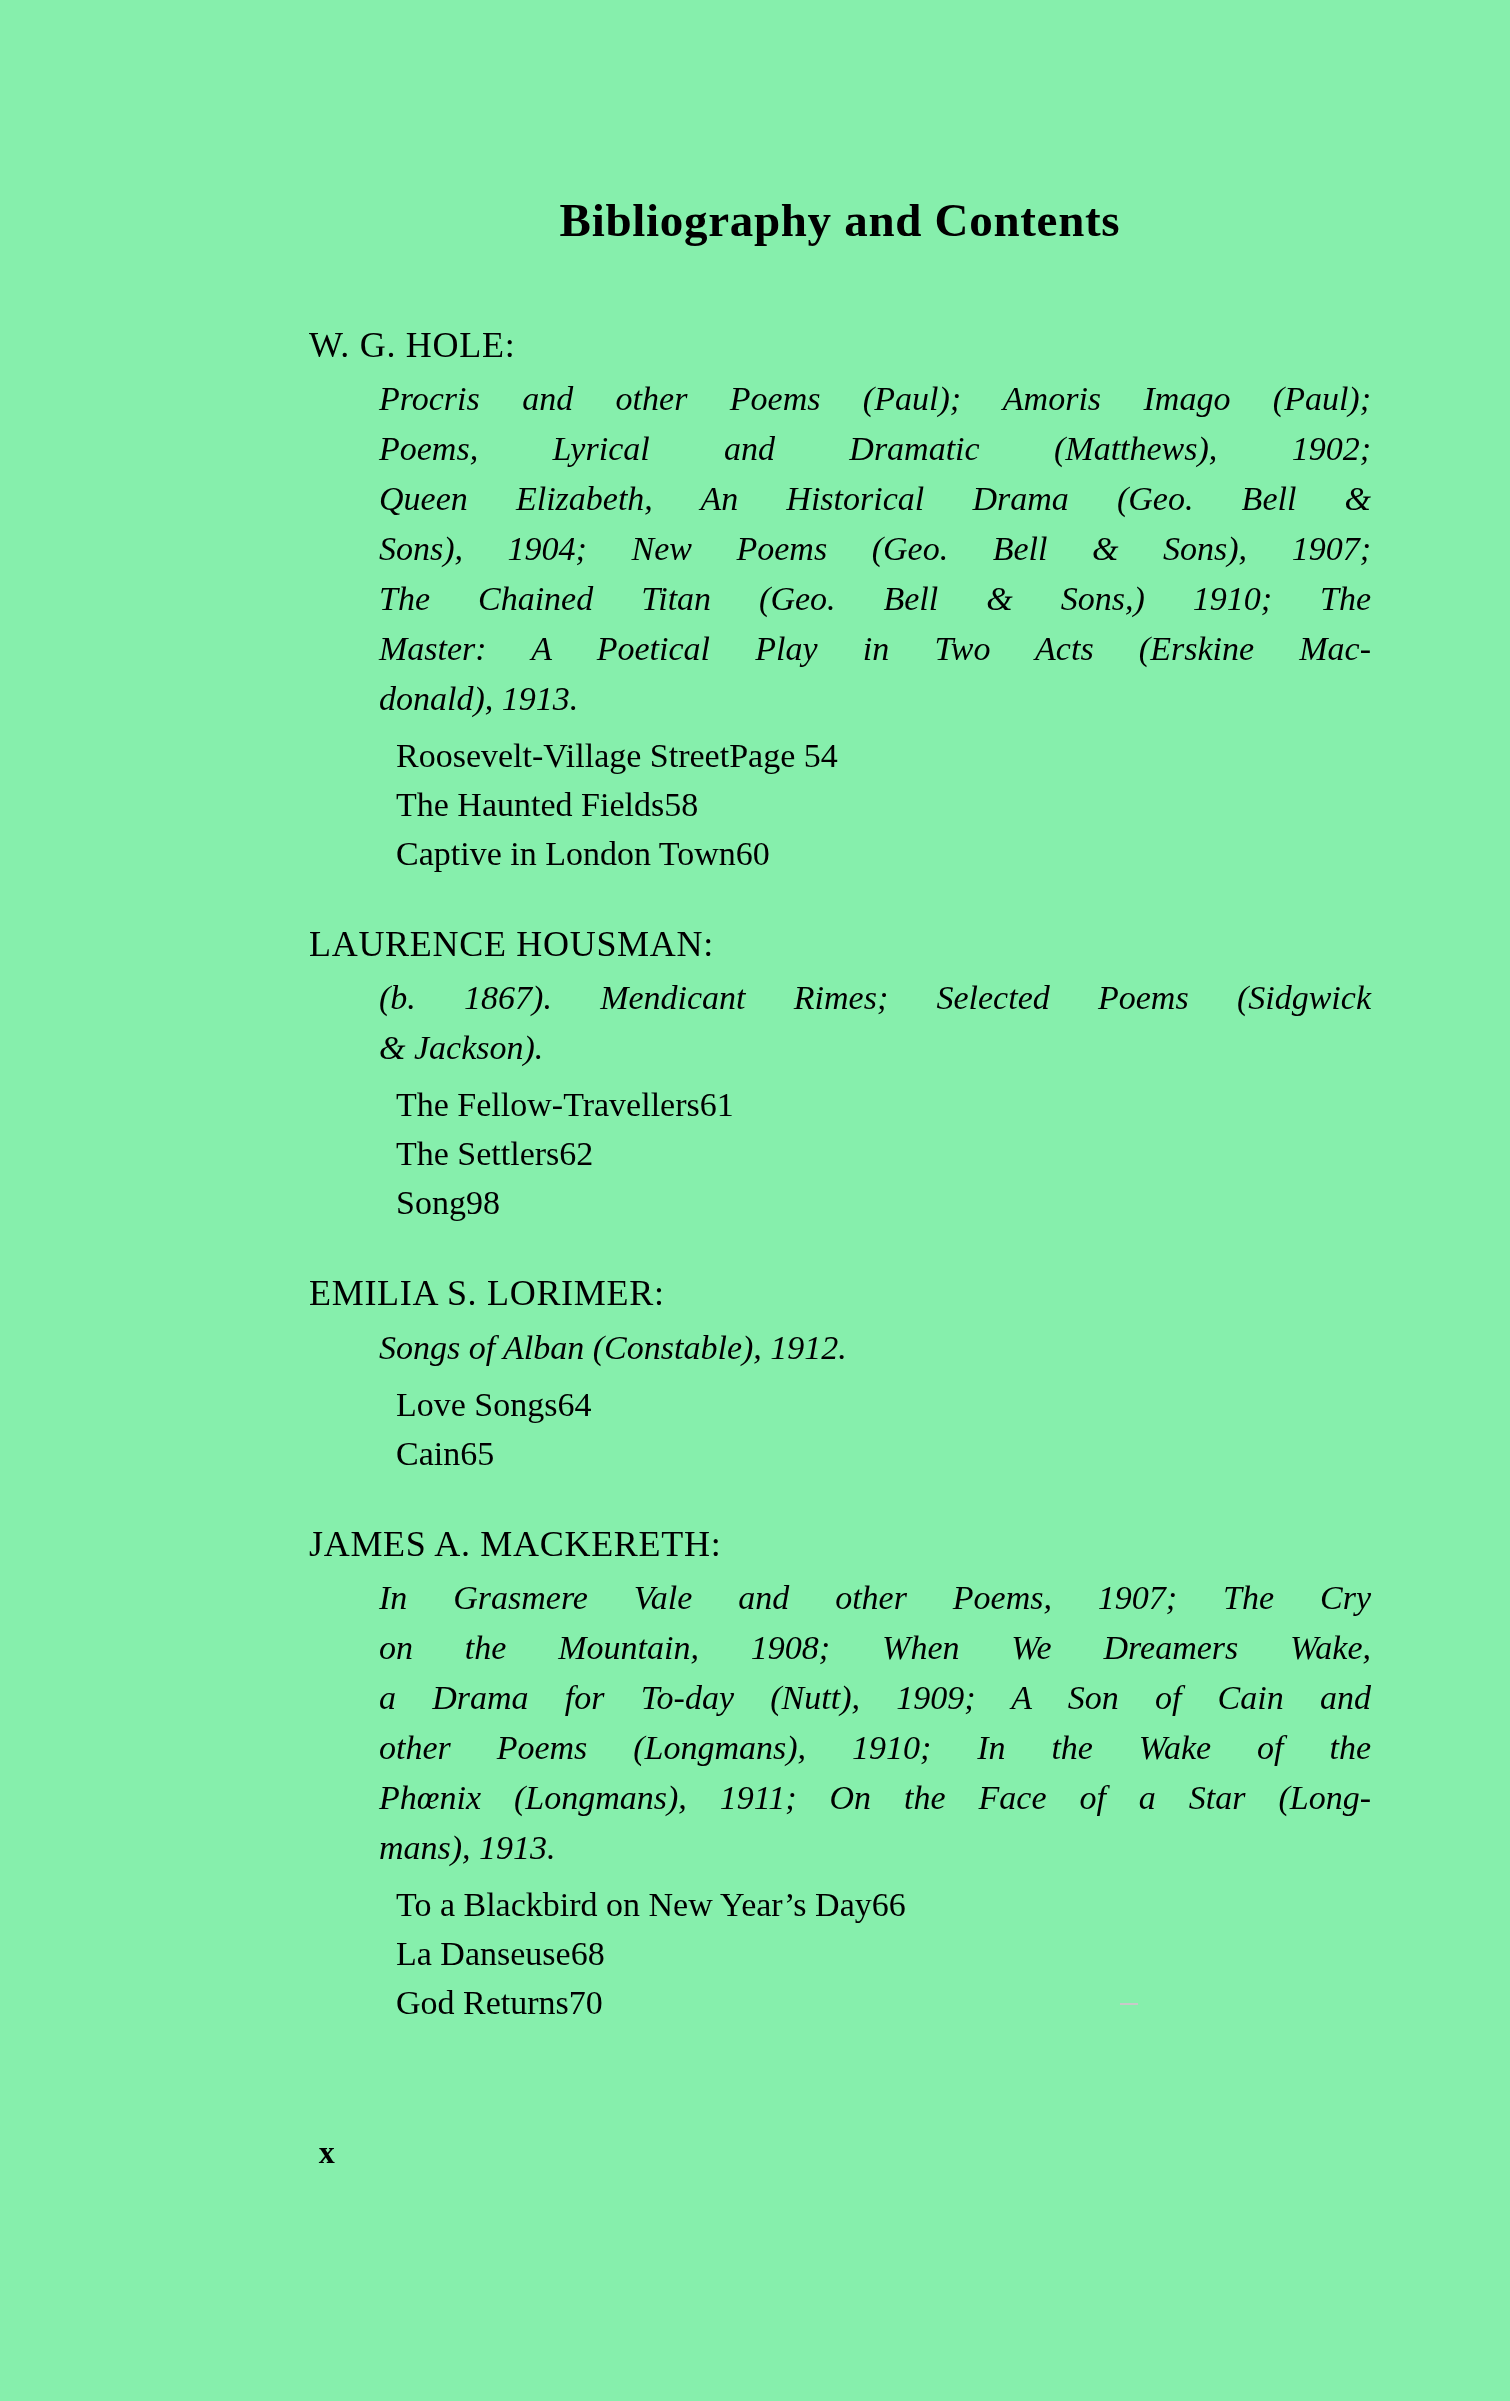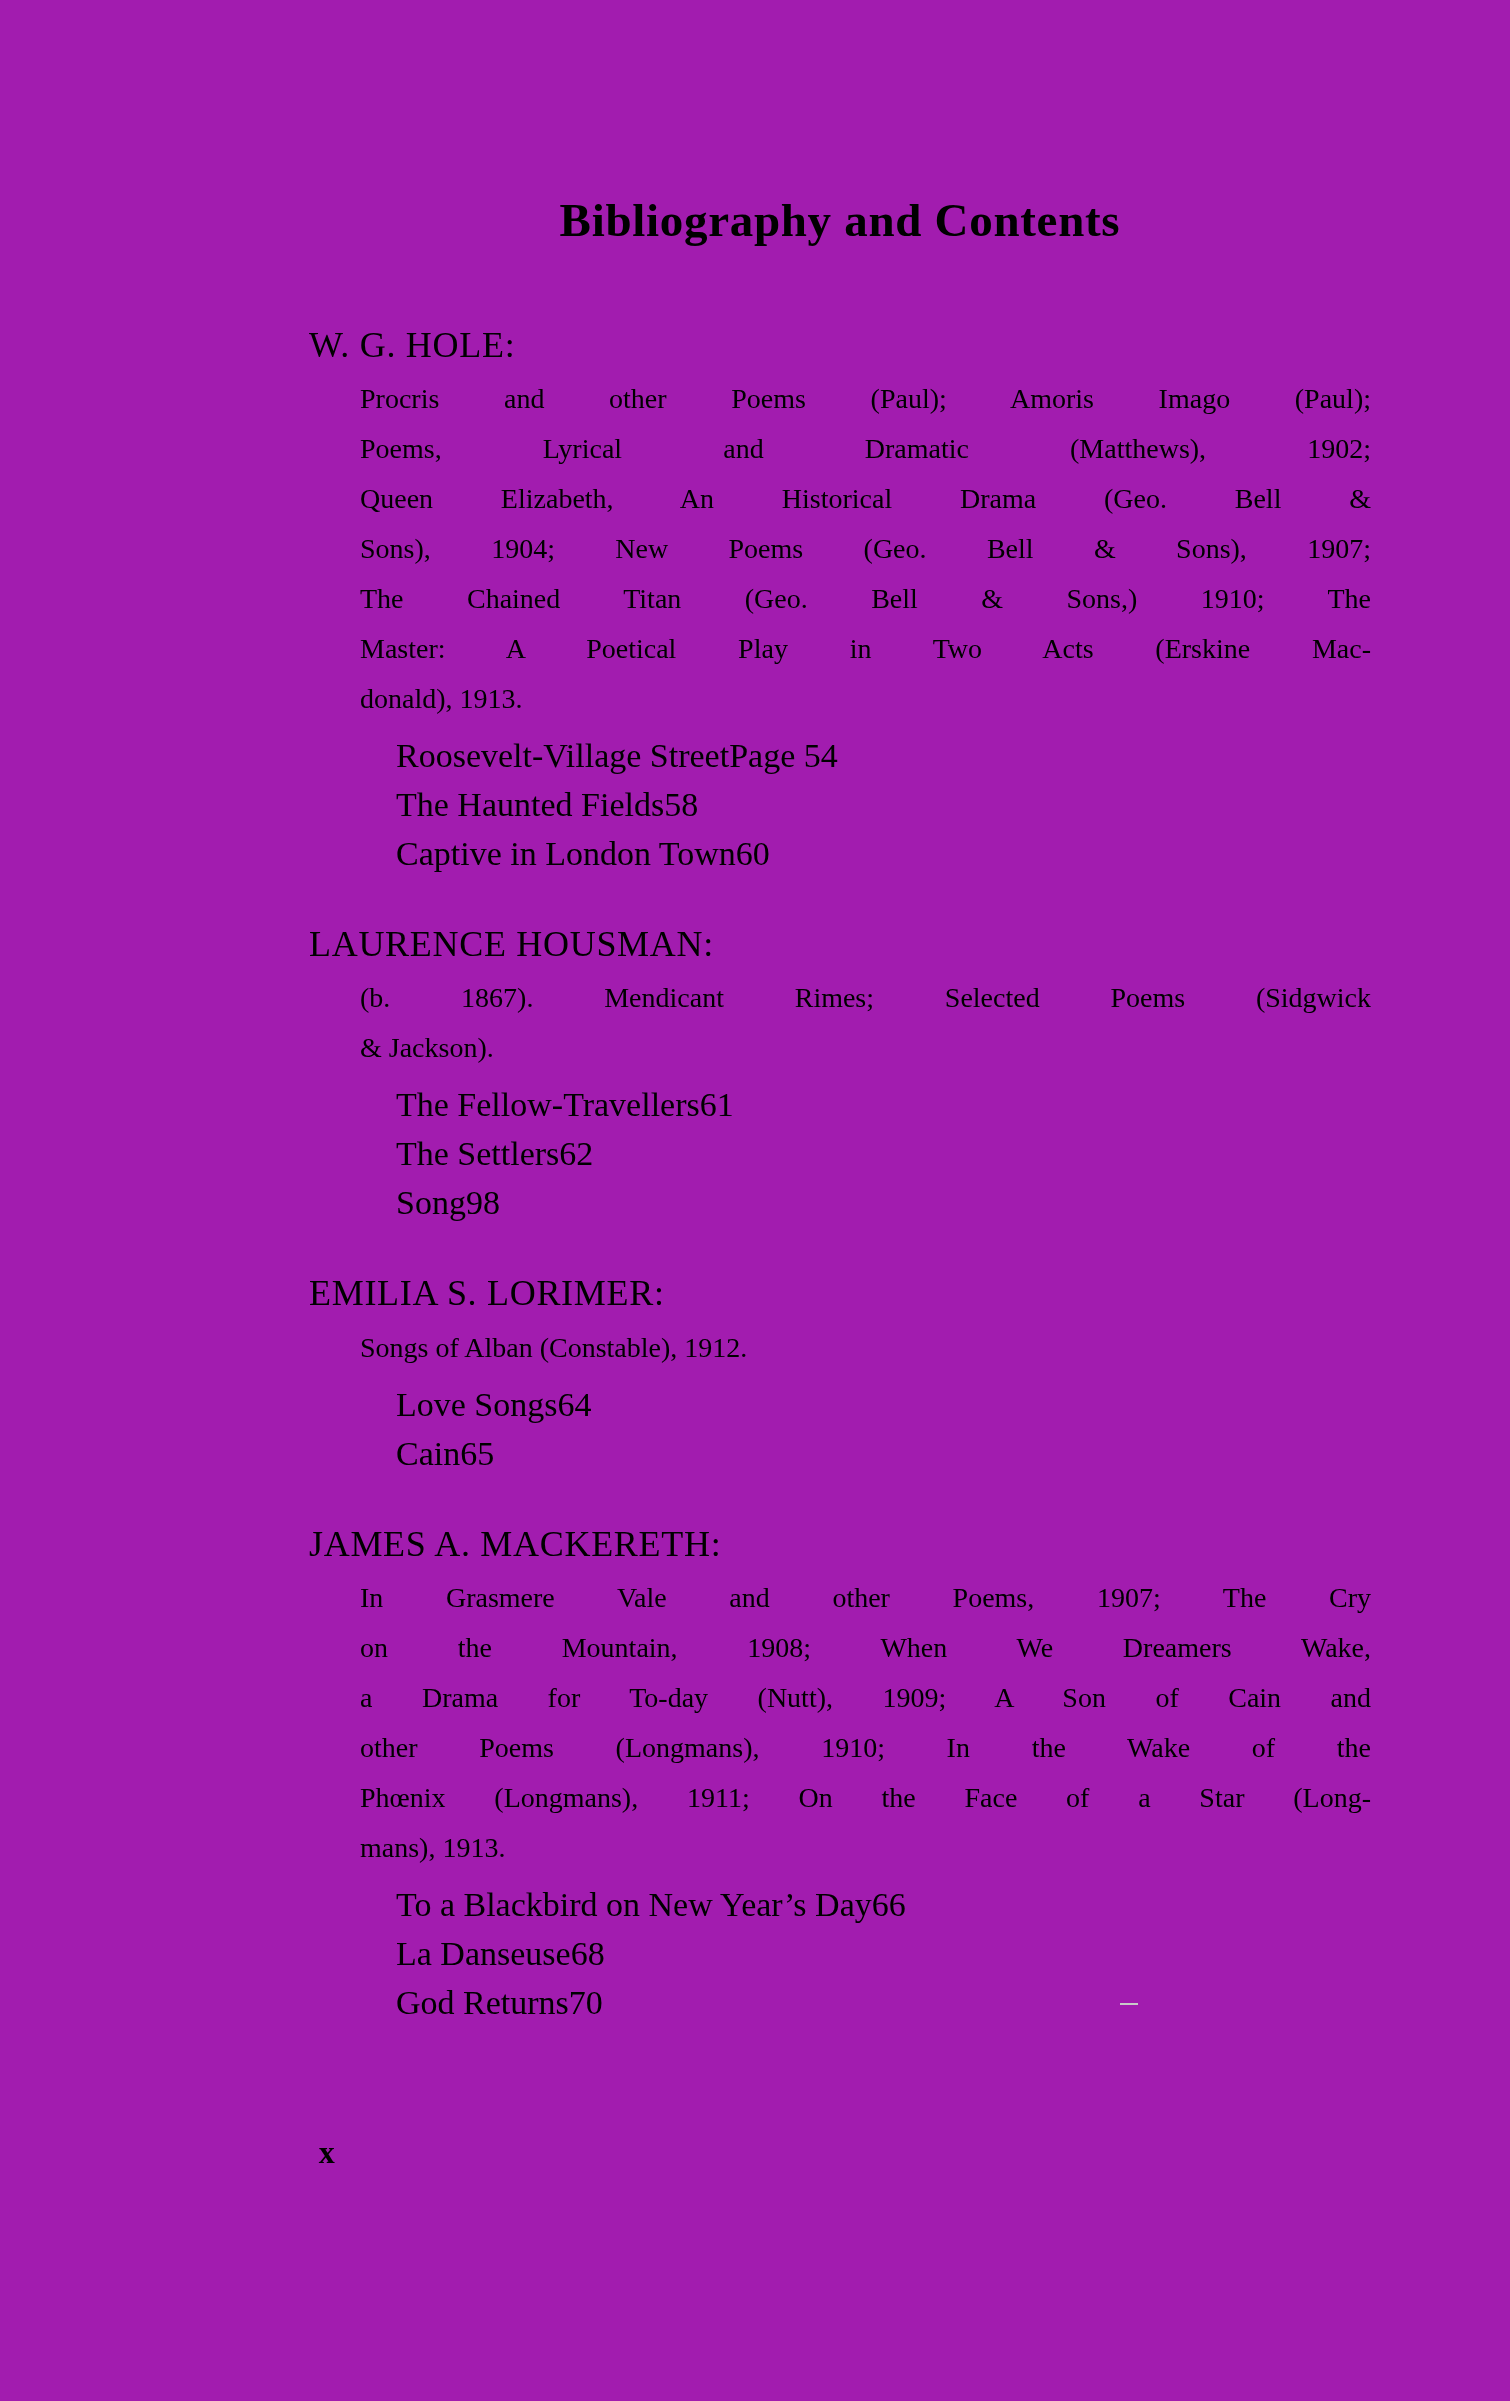--- a/index.html
+++ b/index.html
@@ -11,21 +11,21 @@
     width: 1511px;
     height: 2401px;
     font-family: "Liberation Serif", "DejaVu Serif", serif;
     color: #000000;
     position: relative;
     overflow: hidden;
   }
   .page {
     position: absolute;
     inset: 0;
-    background: #a21caf;
+    background: #86efac;
   }
   .content {
     position: absolute;
     left: 309px;
     top: 188px;
     width: 1062px;
   }
   .title {
     text-align: center;
     font-size: 47px;
@@ -35,24 +35,25 @@
     white-space: nowrap;
   }
   .section { margin: 0 0 41px 0; }
   .author {
     font-size: 36px;
     line-height: 50px;
     letter-spacing: 0.7px;
     white-space: nowrap;
   }
   .bib {
-    margin-left: 51px;
-    font-size: 28px;
+    margin-left: 70px;
+    font-size: 34px;
     line-height: 50px;
     margin-top: 4.2px;
+    font-style: italic;
   }
   .bib .line { text-align: left; }
   .bib .line.just {
     text-align: justify;
     text-align-last: justify;
   }
   .entries {
     margin-left: 87px;
     padding-right: 77px;
     font-size: 34px;

